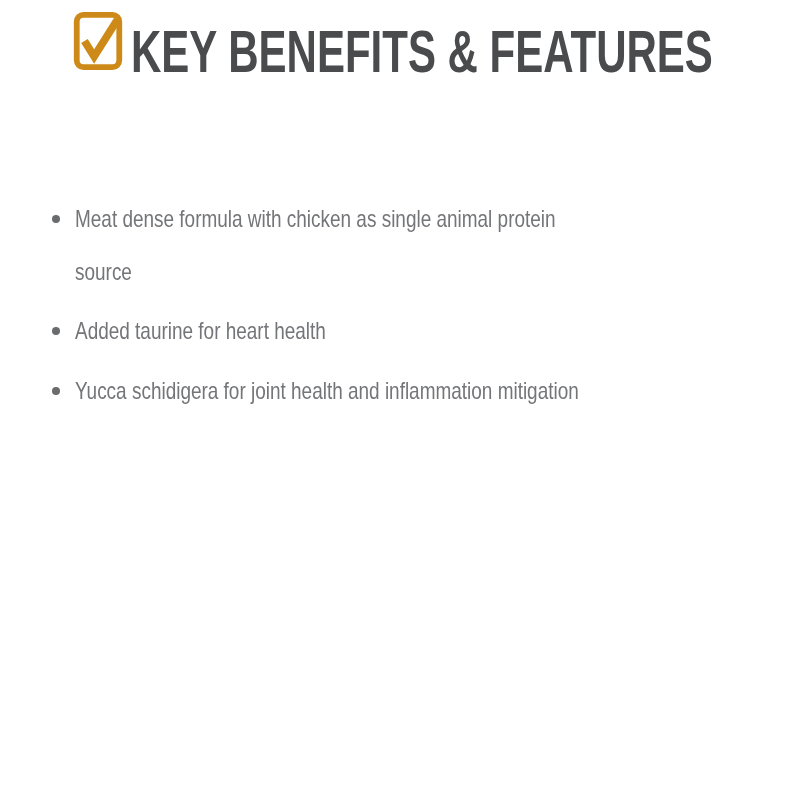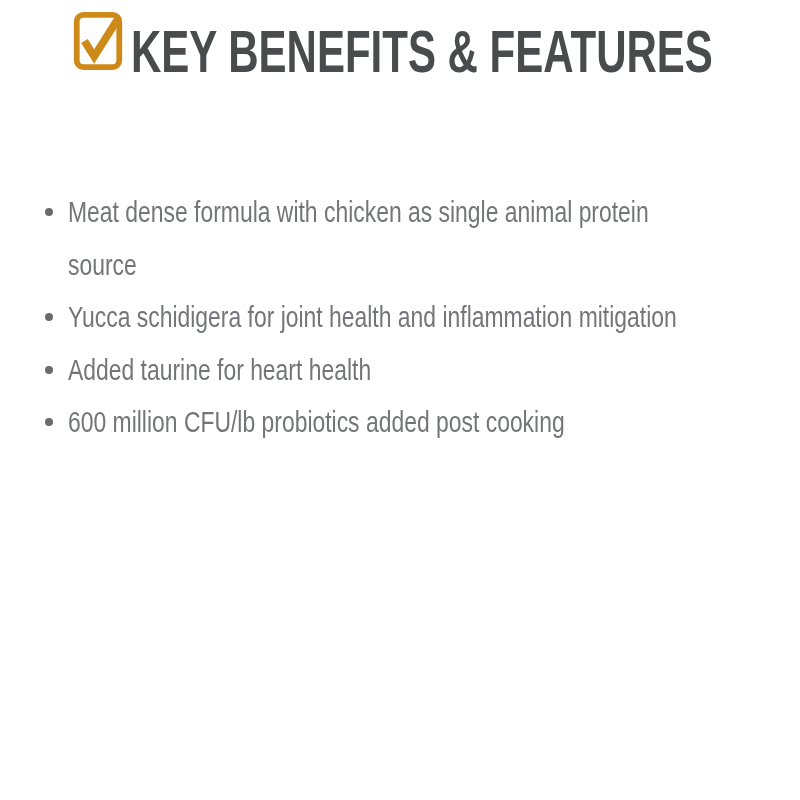--- a/index.html
+++ b/index.html
@@ -45,23 +45,23 @@
     position: absolute;
     left: 0;
     top: 186px;
     width: 800px;
     margin: 0;
     padding: 0;
     list-style: none;
   }
   .benefits li {
     position: relative;
-    margin: 0;
+    margin: 7px;
     padding: 0 0 0 68px;
-    font-size: 29px;
+    font-size: 24px;
     line-height: 52.6px;
     color: #747578;
   }
   .benefits li::before {
     content: "";
     position: absolute;
     left: 45px;
     top: 22px;
     width: 8px;
     height: 8px;
@@ -87,18 +87,17 @@
       <rect x="3" y="3" width="44" height="54" rx="7" fill="none" stroke="#CE8A18" stroke-width="6"></rect>
       <path d="M11 30 L21 46 L45 8" fill="none" stroke="#CE8A18" stroke-width="8" stroke-linecap="butt" stroke-linejoin="miter"></path>
     </svg>
   </span>
 
   <h1 class="hdr-title">KEY BENEFITS &amp; FEATURES</h1>
 
   <ul class="benefits">
     <li><span class="txt">Meat dense formula with chicken as single animal protein
 source</span></li>
+    <li><span class="txt">Added taurine for heart health</span></li>
     <li><span class="txt">Yucca schidigera for joint health and inflammation mitigation</span></li>
-    <li><span class="txt">Added taurine for heart health</span></li>
-    <li><span class="txt">600 million CFU/lb probiotics added post cooking</span></li>
   </ul>
 
 </div>
 
 </body></html>

